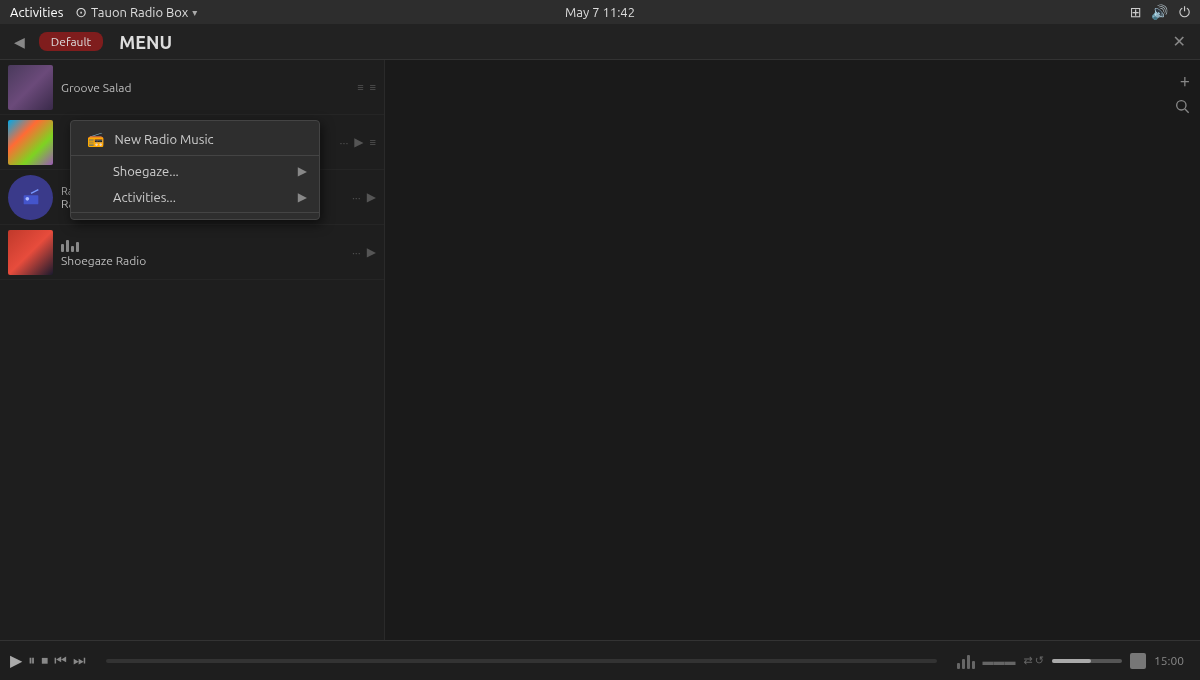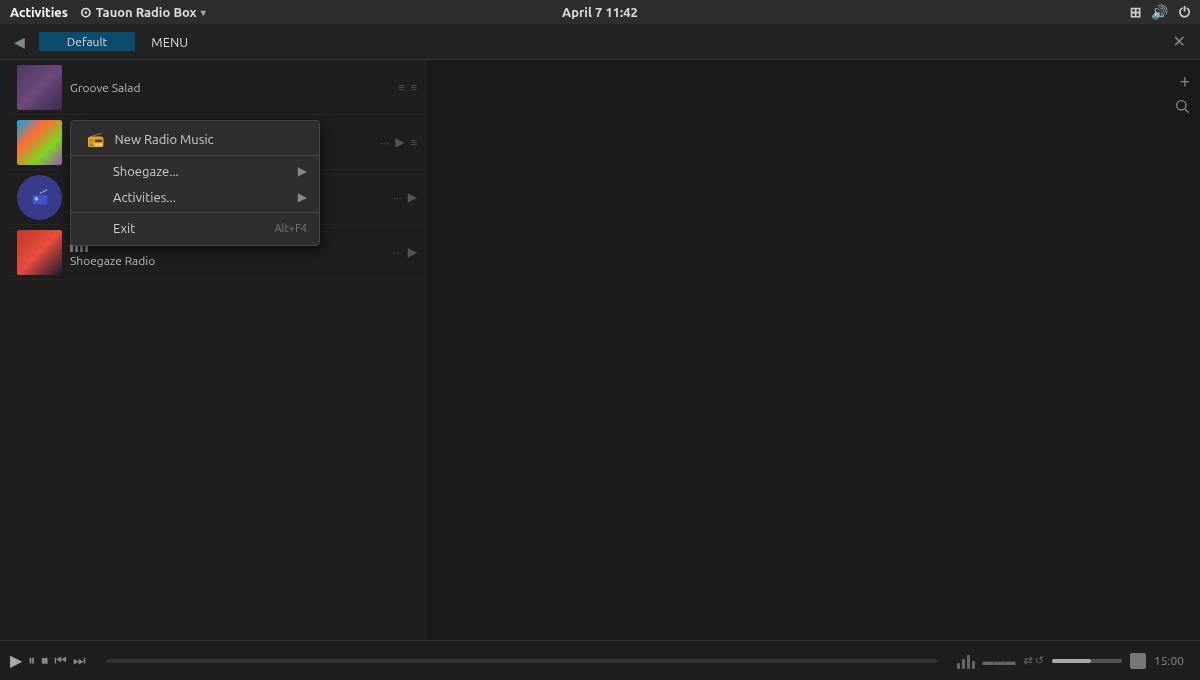--- a/index.html
+++ b/index.html
@@ -17,21 +17,20 @@
     
     .system-bar {
       height: 24px;
       background: #2d2d2d;
       display: flex;
       align-items: center;
       justify-content: space-between;
       padding: 0 10px;
       position: relative;
       z-index: 100;
-      font-weight: bold;
     }
     .system-bar-left {
       display: flex;
       align-items: center;
       gap: 12px;
     }
     .activities-btn {
       color: #fff;
       font-size: 13px;
       cursor: pointer;
@@ -71,57 +70,56 @@
       gap: 8px;
       border-bottom: 1px solid #333;
     }
     .back-btn {
       color: #888;
       cursor: pointer;
       font-size: 14px;
       padding: 2px 6px;
     }
     .tab-default {
-      background: #0c4a6e;
+      background: #7f1d1d;
       color: #ddd;
-      padding: 3px 28px;
-      border-radius: 1px;
+      padding: 3px 12px;
+      border-radius: 8px;
       font-size: 12px;
       cursor: pointer;
     }
     .menu-label {
       color: #ddd;
-      font-size: 13px;
-      font-weight: normal;
+      font-size: 18px;
+      font-weight: bold;
       cursor: pointer;
       padding: 3px 8px;
     }
     .header-spacer { flex: 1; }
     .close-btn {
       color: #888;
       cursor: pointer;
       font-size: 16px;
       padding: 2px 6px;
     }
 
     
     .main-area {
       display: flex;
       height: calc(680px - 24px - 36px - 40px);
       position: relative;
     }
 
     
     .sidebar {
-      width: 426px;
+      width: 385px;
       background: #1e1e1e;
       border-right: 1px solid #2a2a2a;
       overflow-y: auto;
       position: relative;
-      padding-left: 9px;
     }
 
     .playlist-item {
       display: flex;
       align-items: center;
       height: 55px;
       padding: 4px 8px;
       border-bottom: 1px solid #252525;
       cursor: pointer;
       position: relative;
@@ -318,21 +316,21 @@
 <div class="system-bar">
   <div class="system-bar-left">
     <span class="activities-btn">Activities</span>
     <div class="app-title">
       <span style="font-size:14px;">⊙</span>
       <span>Tauon Radio Box</span>
       <span style="color:#aaa; font-size:10px;">▾</span>
     </div>
   </div>
   <div class="system-bar-center">
-    <span>April 7  11:42</span>
+    <span>May 7  11:42</span>
   </div>
   <div class="system-bar-right">
     <span class="sys-icon">⊞</span>
     <span class="sys-icon">🔊</span>
     <span class="sys-icon">⏻</span>
   </div>
 </div>
 
 <div class="app-header">
   <span class="back-btn">◀</span>
@@ -426,25 +424,20 @@
       <span class="menu-icon" style="width:16px;"></span>
       <span>Shoegaze...</span>
       <span class="submenu-arrow">▶</span>
     </div>
     <div class="menu-item">
       <span class="menu-icon" style="width:16px;"></span>
       <span>Activities...</span>
       <span class="submenu-arrow">▶</span>
     </div>
     <div class="menu-separator"></div>
-    <div class="menu-item">
-      <span class="menu-icon" style="width:16px;"></span>
-      <span>Exit</span>
-      <span class="shortcut">Alt+F4</span>
-    </div>
   </div>
 
 </div>
 
 <div class="playback-bar">
   <div class="play-controls">
     <span class="ctrl-btn play">▶</span>
     <span class="ctrl-btn">⏸</span>
     <span class="ctrl-btn">⏹</span>
     <span class="ctrl-btn">⏮</span>

